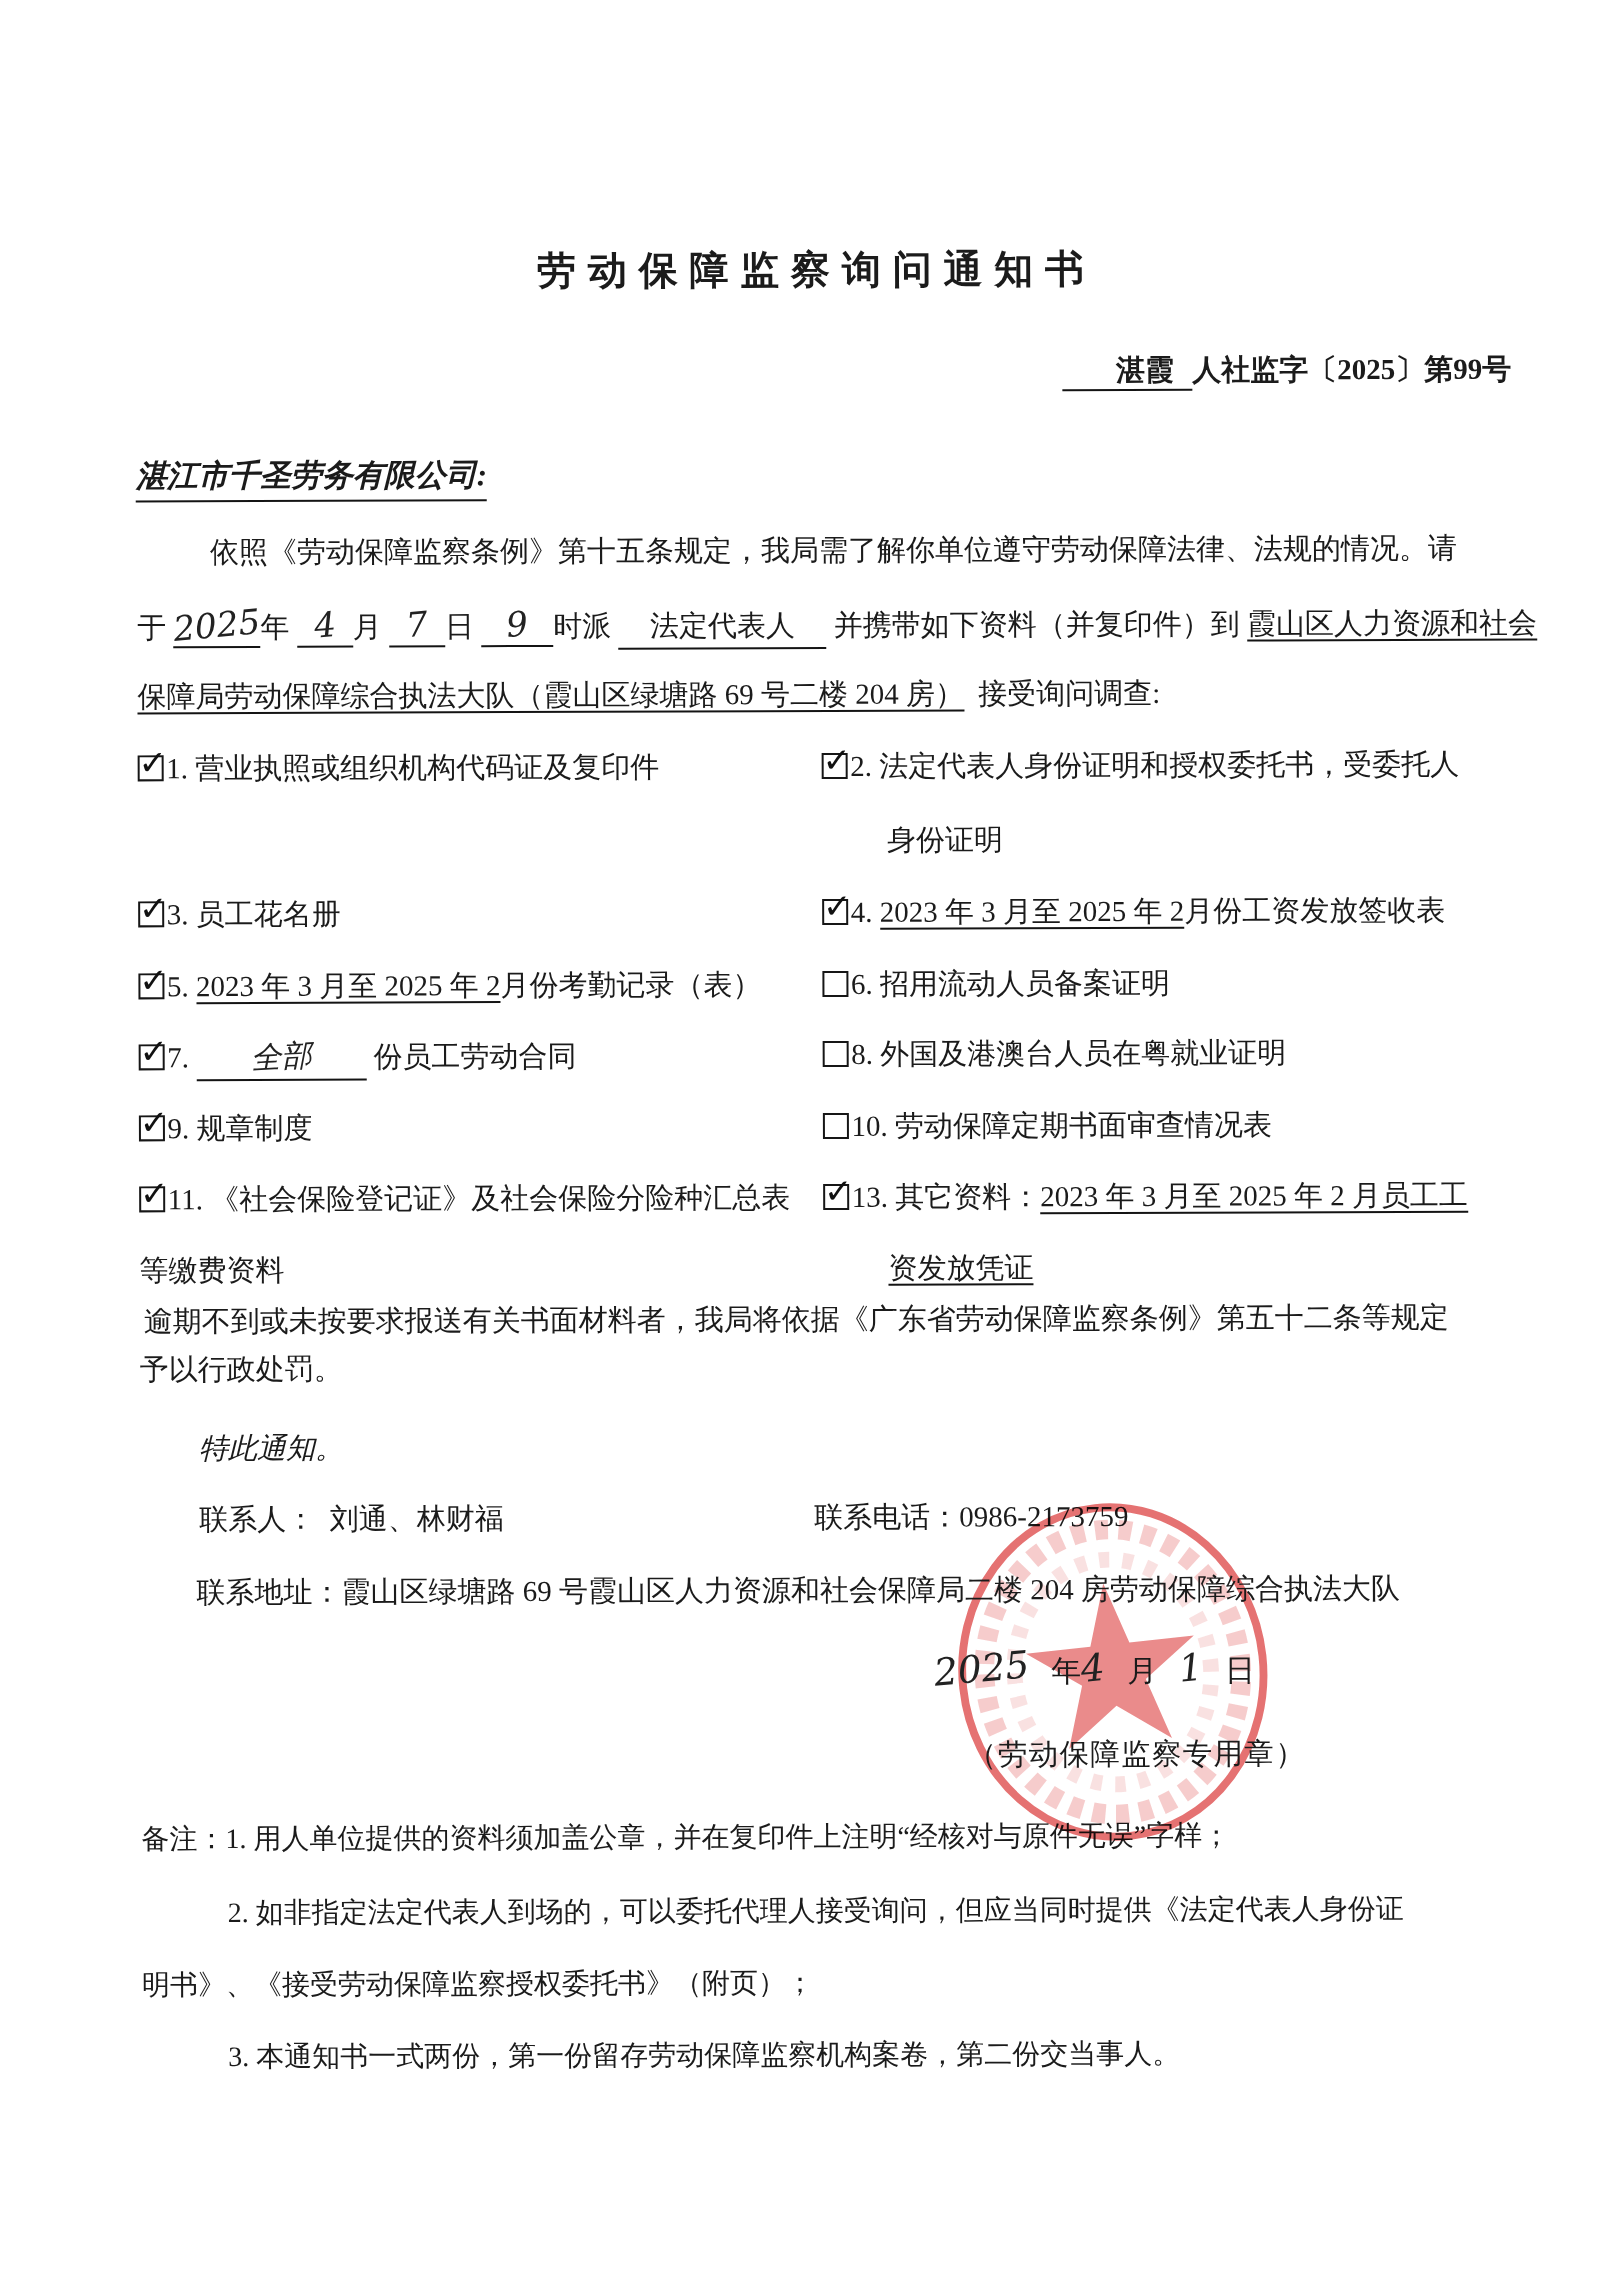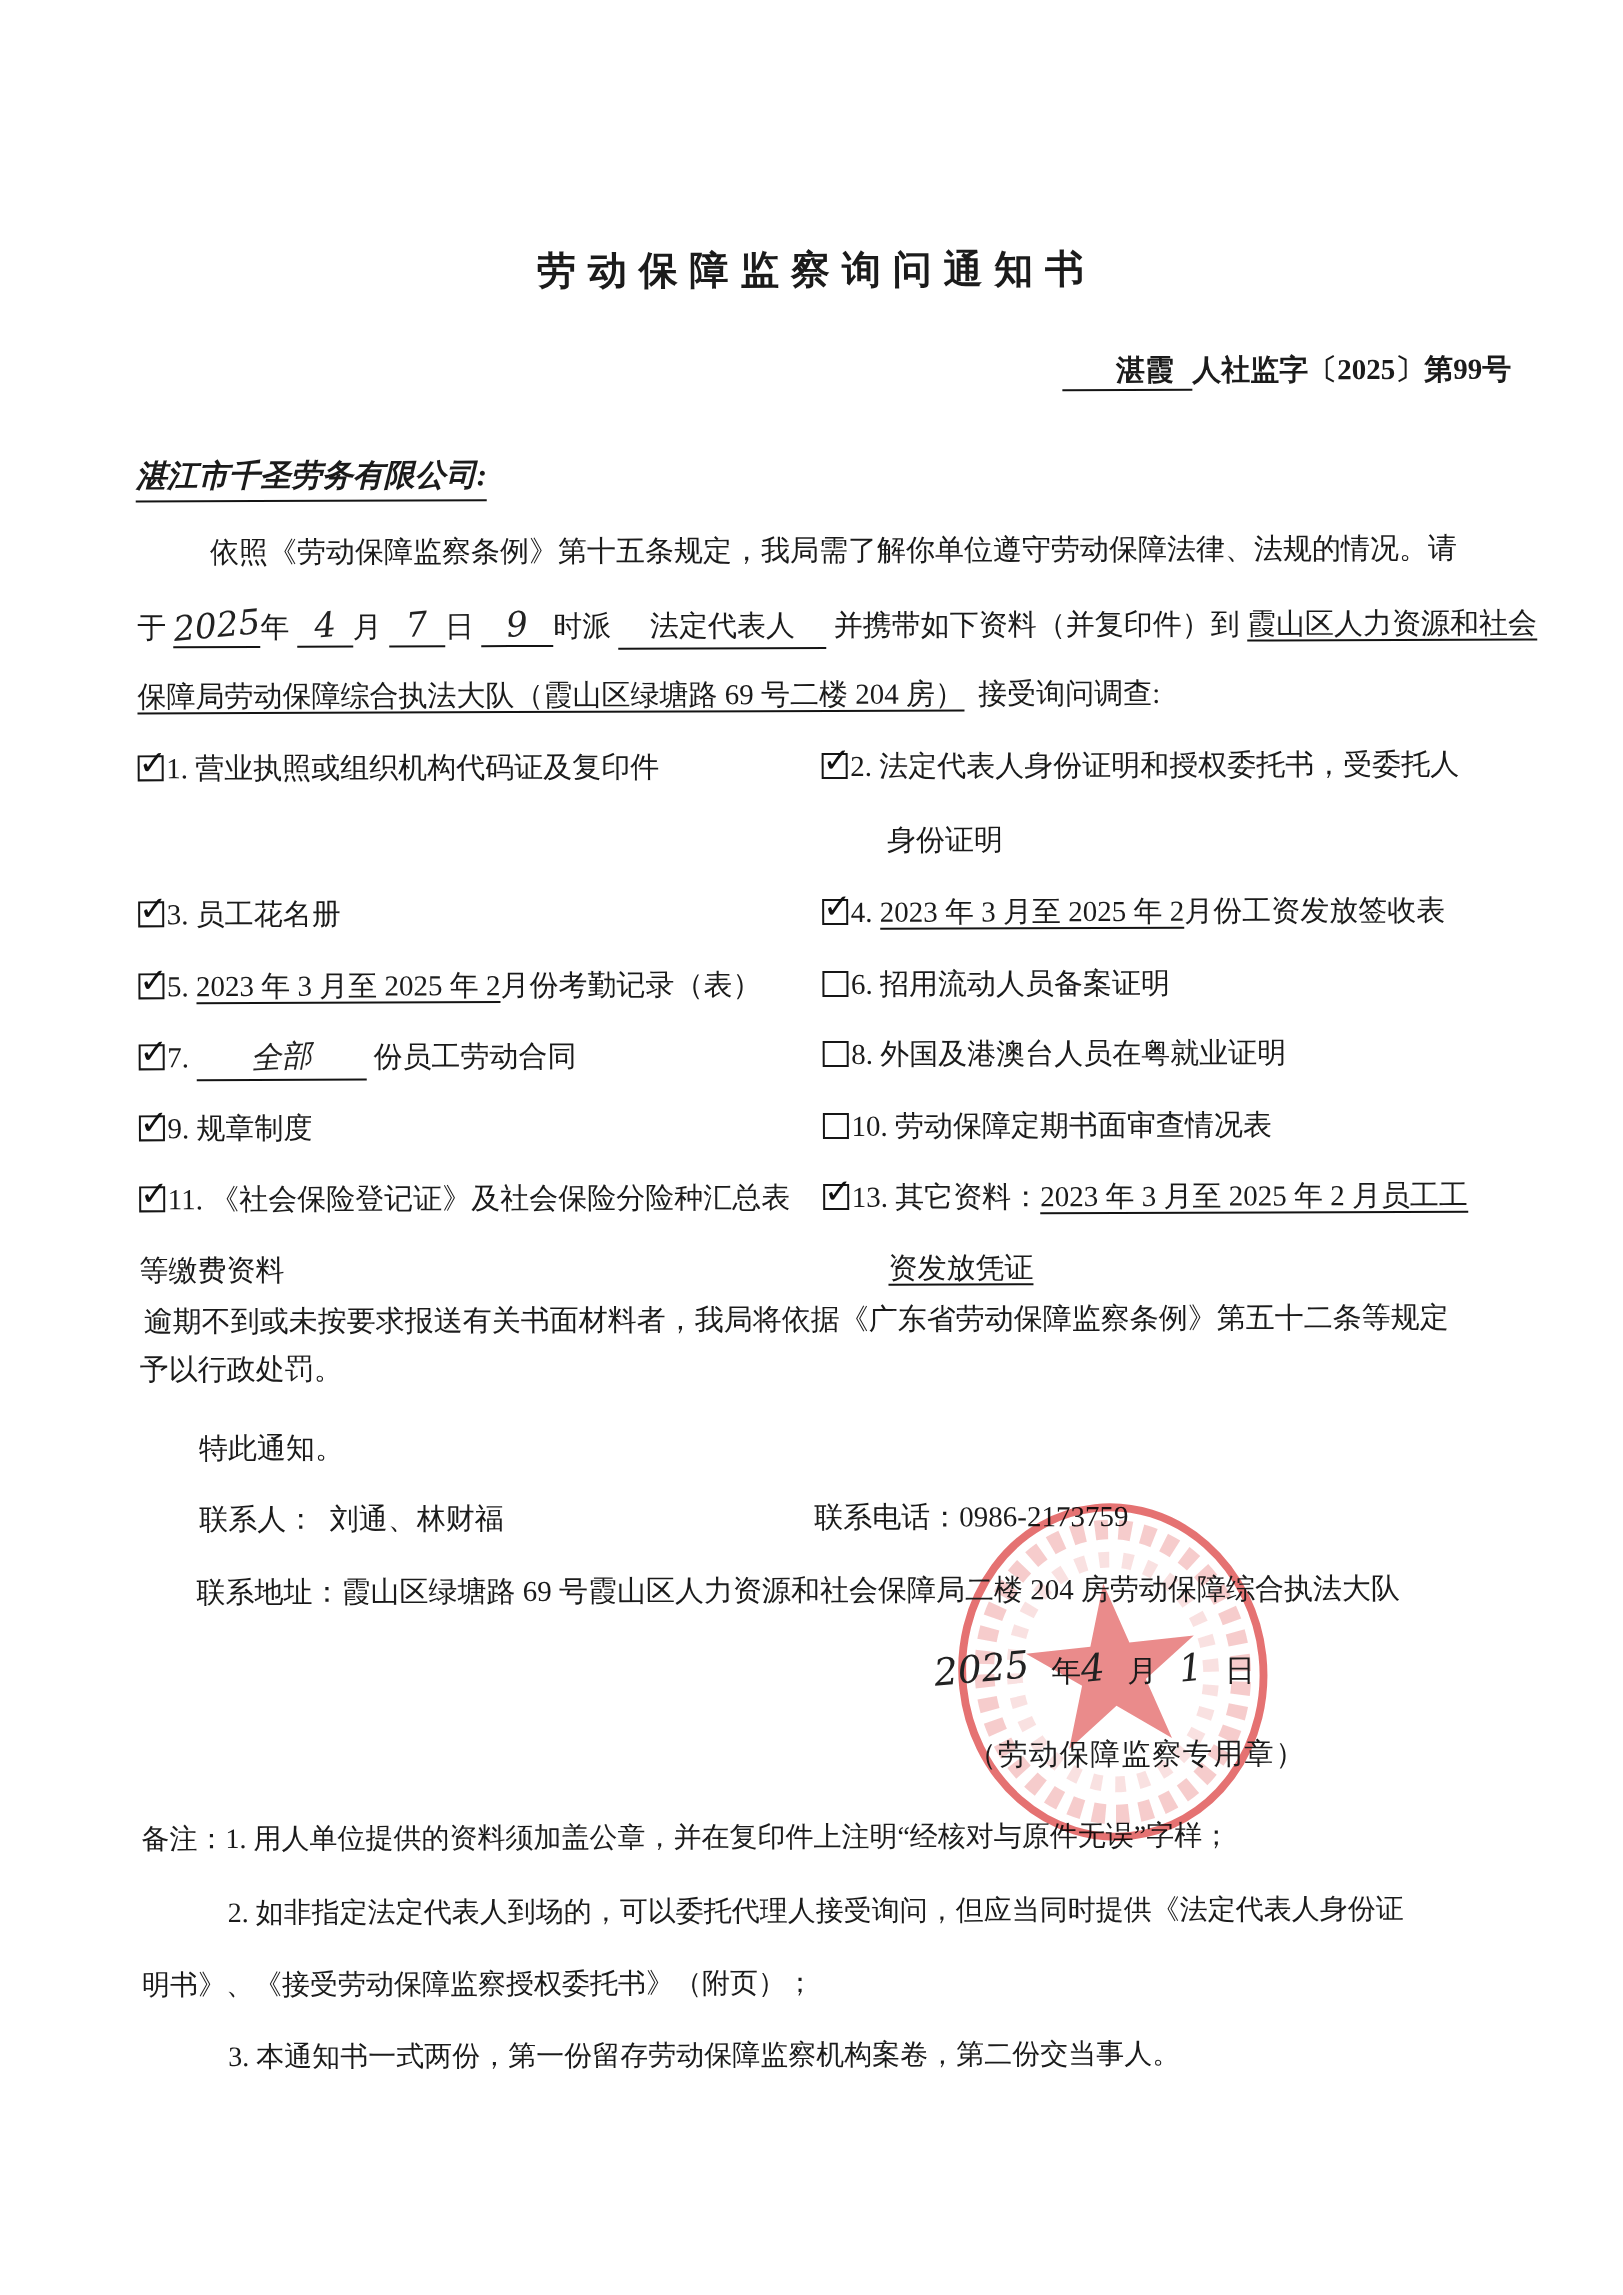--- a/index.html
+++ b/index.html
@@ -49,21 +49,21 @@
     width:22px;height:22px;border:2px solid #161616;
     vertical-align:-2.6px;margin-right:2.6px;
   }
   .cbx .mk{
     position:absolute;left:-1.3px;top:-11.8px;
     font-size:34px;line-height:34px;color:#111;
     font-family:"DejaVu Sans","Liberation Sans",sans-serif;
   }
   .warn1{top:1300px;left:135px;}
   .warn2{top:1348px;left:131px;}
-  .notice{top:1427px;left:190px;}
+  .notice{top:1427px;left:190px;font-style:italic;}
   .contact-row{top:1498px;left:190px;}
   .phone{position:absolute;left:615px;top:0;white-space:nowrap;}
   .address-row{top:1571px;left:187px;z-index:3;}
   .notes{font-size:28px;}
   .note1{top:1818px;left:131px;}
   .note2a{top:1892px;left:217px;}
   .note2b{top:1964px;left:131px;}
   .note3{top:2036px;left:217px;}
   .stamp{
     position:absolute;left:944px;top:1500px;width:318px;height:346px;

